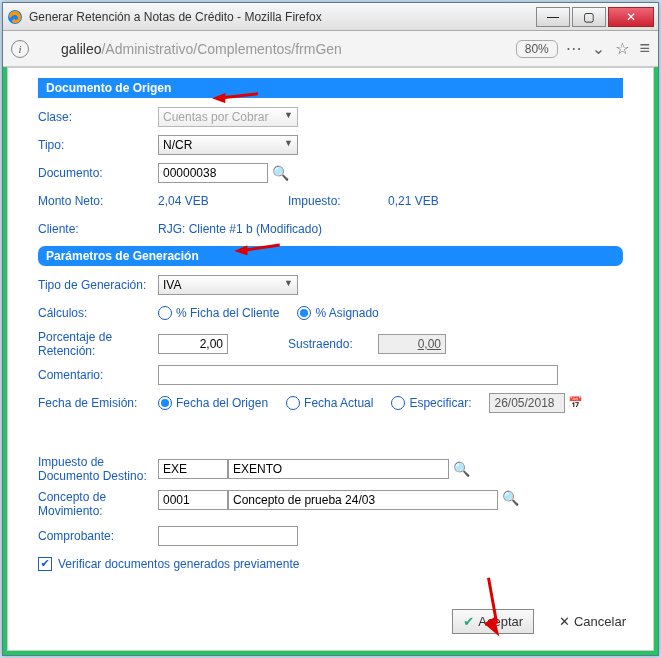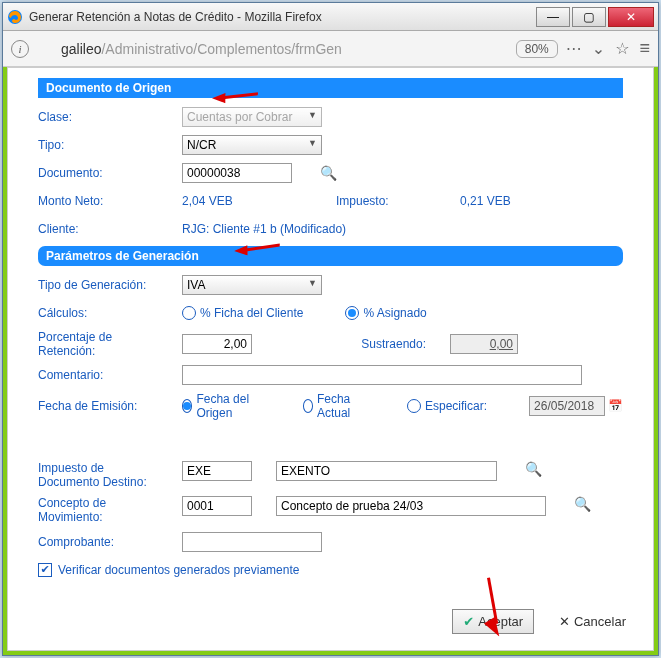--- a/index.html
+++ b/index.html
@@ -1,35 +1,35 @@
 <!DOCTYPE html>
 <html><head>
 <meta charset="utf-8">
 <style>
   * { box-sizing: border-box; margin: 0; padding: 0; font-family: Arial, Helvetica, sans-serif; }
   body { background: #d0e4f5; width: 661px; height: 658px; overflow: hidden; position: relative; }
-  .window { position: absolute; top: 2px; left: 2px; right: 2px; bottom: 2px; background: #84cc16; border: 1px solid #5a7a9a; box-shadow: 0 0 6px rgba(0,0,0,0.3); }
+  .window { position: absolute; top: 2px; left: 2px; right: 2px; bottom: 2px; background: #22c55e; border: 1px solid #5a7a9a; box-shadow: 0 0 6px rgba(0,0,0,0.3); }
   .titlebar { background: linear-gradient(#f8f8f8, #e0e0e0); height: 28px; display: flex; align-items: center; padding: 0 4px; border-bottom: 1px solid #aaa; }
   .titlebar .favicon { width: 16px; height: 16px; margin-right: 6px; display: flex; align-items: center; justify-content: center; }
   .titlebar .title { flex: 1; font-size: 12px; color: #333; }
   .win-btns { display: flex; }
   .win-btn { width: 34px; height: 20px; margin-left: 2px; display: flex; align-items: center; justify-content: center; font-size: 12px; border: 1px solid #888; background: linear-gradient(#f8f8f8,#d8d8d8); }
   .win-btn.close { background: linear-gradient(#e67,#c23); color: #fff; border-color:#a22; width:46px;}
   .addrbar { height: 36px; background: #f4f4f4; border-bottom: 1px solid #ccc; display: flex; align-items: center; padding: 0 8px; gap: 8px; }
   .info-icon { width: 18px; height: 18px; border: 1px solid #888; border-radius: 50%; font-size: 11px; display:flex; align-items:center; justify-content:center; color:#555; font-style: italic; font-family: serif;}
   .url { flex: 1; font-size: 14px; color: #999; overflow:hidden; white-space:nowrap;margin-left:24px;}
   .url b { color: #333; font-weight: normal;}
   .zoom { border:1px solid #aaa; border-radius:6px; padding:1px 8px; font-size:12px; color:#555;}
   .right-icons { display:flex; gap:10px; align-items:center; color:#666;}
   .right-icons span { font-size:16px; cursor:default;}
   .content { padding: 10px 30px; background: #fff; position:absolute; top:64px; left:4px; right:4px; bottom:4px; border:1px solid #ccc; overflow:hidden; }
   .section-header { background: #1a8cff; color: #fff; font-size: 12px; font-weight: bold; padding: 3px 8px; margin-bottom: 8px; position: relative; }
-  .row { display: flex; align-items: center; font-size: 12px; color: #1a5cbf; margin-bottom: 6px; min-height:22px;gap:24px;}
+  .row { display: flex; align-items: center; font-size: 12px; color: #1a5cbf; margin-bottom: 6px; min-height:22px;}
   .row .label { width: 120px; flex-shrink:0;}
-  .row .label2 { width: 90px; text-align:right; margin-left:30px;}
+  .row .label2 { width: 90px; text-align:left; margin-left:30px;}
   select, input[type=text] { font-size: 12px; padding: 1px 4px; border: 1px solid #999; background:#fff; height:20px;}
   .sel-wrap { position:relative; display:inline-block;}
   .sel-wrap select { appearance:none; -webkit-appearance:none; padding-right:22px; background:linear-gradient(#fff,#e8e8e8); width:140px;}
   .sel-wrap::after { content:"▼"; position:absolute; right:5px; top:3px; font-size:9px; color:#555; pointer-events:none;}
   .search-icon { font-size:14px; margin-left:4px; cursor:pointer; color:#333;}
   .num { text-align:right; }
   .radio-custom { width:14px; height:14px; border:1px solid #1a5cbf; border-radius:50%; display:inline-flex; align-items:center; justify-content:center; margin-right:4px; vertical-align:middle; background:#fff;}
   .radio-custom.on::after { content:""; width:8px; height:8px; background:#1a8cff; border-radius:50%;}
   .radio-label { display:inline-flex; align-items:center; margin-right:18px; color:#1a5cbf; font-size:12px;}
   .buttons { position:absolute; right:16px; bottom:16px; display:flex; gap:14px;}
@@ -143,21 +143,21 @@
         </span>
       <span class="radio-label">
           <span class="radio-custom"></span>
           <span>Especificar:</span>
         </span>
       <span class="date-field">
         <input type="text" style="width: 76px; background: rgb(238, 238, 238);" disabled="" value="26/05/2018">
         <span class="date-icon">📅</span>
       </span>
     </div>
-    <div class="row" style="align-items:flex-start;margin-top:41px;">
+    <div class="row" style="align-items:center;margin-top:41px;">
       <span class="label" style="line-height:1.2">Impuesto de Documento Destino:</span>
       <input type="text" style="width: 70px;" value="EXE">
       <input type="text" style="width: 221px;" value="EXENTO">
       <span class="search-icon">🔍</span>
     </div>
     <div class="row" style="align-items:flex-start;">
       <span class="label" style="line-height:1.2">Concepto de Movimiento:</span>
       <input type="text" style="width: 70px;" value="0001">
       <input type="text" style="width: 270px;" value="Concepto de prueba 24/03">
       <span class="search-icon">🔍</span>

